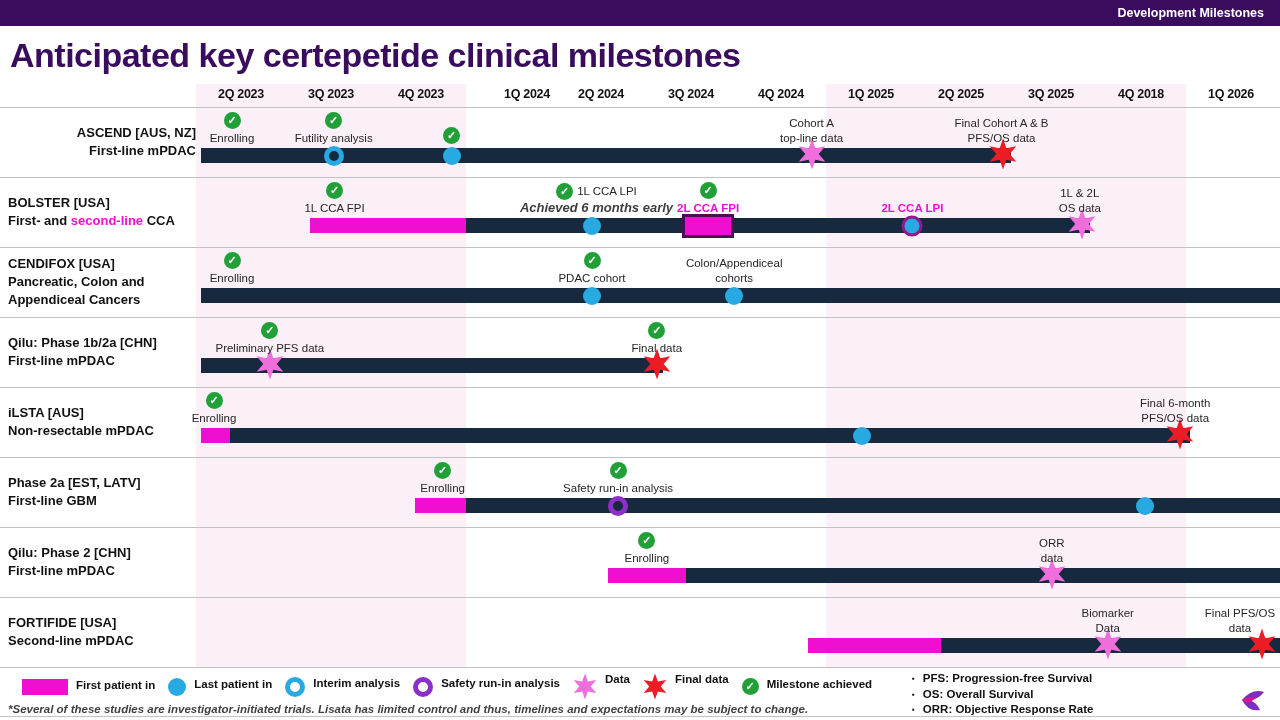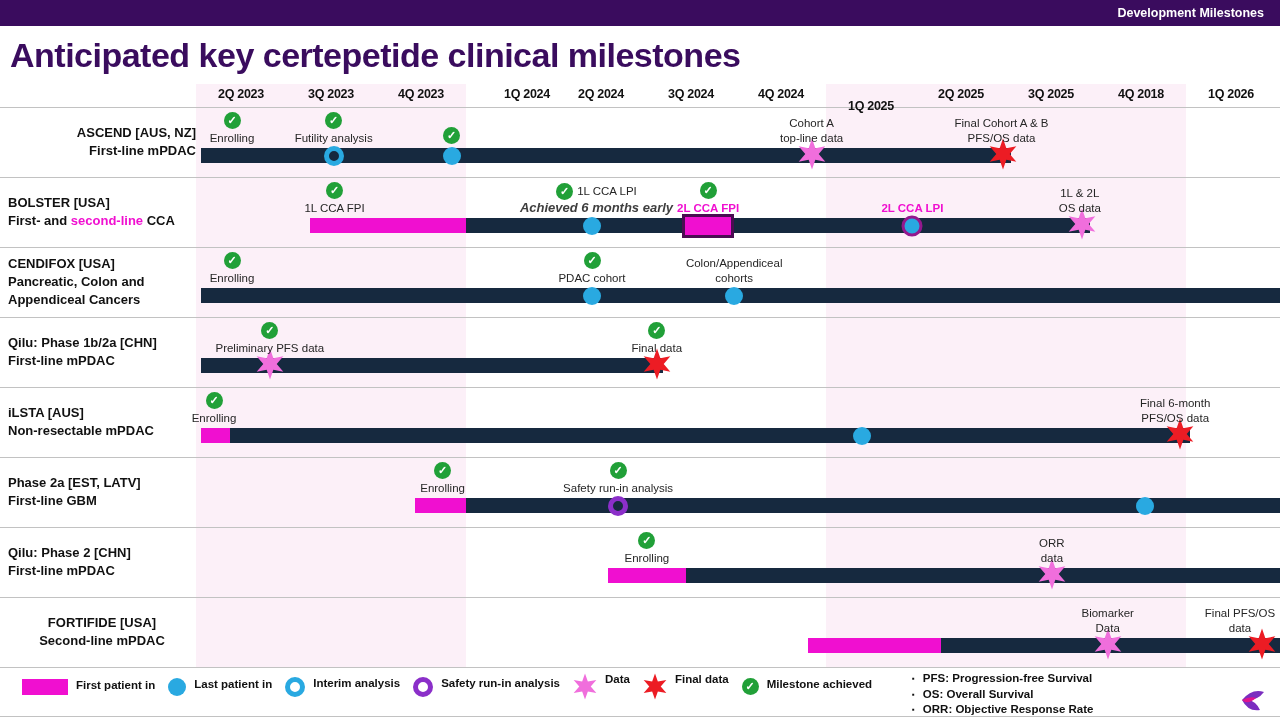--- a/index.html
+++ b/index.html
@@ -60,21 +60,21 @@
   <div id="timeline">
       <div class="band" style="left: 196px; width: 270px;"></div>
       <div class="band" style="left: 826px; width: 360px;"></div>
       <div class="qhead" style="left: 196px;">2Q 2023</div>
       <div class="qhead" style="left: 286px;">3Q 2023</div>
       <div class="qhead" style="left: 376px;">4Q 2023</div>
       <div class="qhead" style="left: 482px;">1Q 2024</div>
       <div class="qhead" style="left: 556px;">2Q 2024</div>
       <div class="qhead" style="left: 646px;">3Q 2024</div>
       <div class="qhead" style="left: 736px;">4Q 2024</div>
-      <div class="qhead" style="left: 826px; margin-top: 12px;">1Q 2025</div>
+      <div class="qhead" style="left: 826px;">1Q 2025</div>
       <div class="qhead" style="left: 916px;">2Q 2025</div>
       <div class="qhead" style="left: 1006px;">3Q 2025</div>
       <div class="qhead" style="left: 1096px;">4Q 2018</div>
       <div class="qhead" style="left: 1186px;">1Q 2026</div>
       <div class="sep" style="top: 107px;"></div>
       <div class="sep" style="top: 177px;"></div>
       <div class="sep" style="top: 247px;"></div>
       <div class="sep" style="top: 317px;"></div>
       <div class="sep" style="top: 387px;"></div>
       <div class="sep" style="top: 457px;"></div>
@@ -276,21 +276,21 @@
       <div class="ann" style="left: 646.9px; bottom: 154px;">
         <div class="checkrow">
           <span class="check">✓</span>
         </div>
         <div><span>Enrolling</span></div>
       </div>
       <div class="ann" style="left: 1051.9px; bottom: 154px;">
         <div><span>ORR</span></div>
         <div><span>data</span></div>
       </div>
-      <div class="rowlabel" style="top: 597px; align-items: center;">
+      <div class="rowlabel" style="top: 597px;">
         <div><span>FORTIFIDE [USA]</span></div>
         <div><span>Second-line mPDAC</span></div>
       </div>
       <div class="seg fpi" style="left: 808px; width: 133.2px; top: 638px;"></div>
       <div class="seg main" style="left: 941.2px; width: 340.2px; top: 638px;"></div>
       <div class="marker" style="left: 1107.7px; top: 645.5px;"><svg width="28" height="32" viewBox="0 0 30 34">
           <polygon points="15.00,0.50 18.60,10.76 29.29,8.75 22.20,17.00 29.29,25.25 18.60,23.24 15.00,33.50 11.40,23.24 0.71,25.25 7.80,17.00 0.71,8.75 11.40,10.76" fill="#F06EDC"></polygon>
         </svg></div>
       <div class="marker" style="left: 1261.6px; top: 645.5px;"><svg width="28" height="32" viewBox="0 0 30 34">
           <polygon points="15.00,0.50 18.60,10.76 29.29,8.75 22.20,17.00 29.29,25.25 18.60,23.24 15.00,33.50 11.40,23.24 0.71,25.25 7.80,17.00 0.71,8.75 11.40,10.76" fill="#EC1C24"></polygon>
@@ -348,19 +348,20 @@
       <div>
         <b>▪</b>
         <span>OS: Overall Survival</span>
       </div>
       <div>
         <b>▪</b>
         <span>ORR: Objective Response Rate</span>
       </div>
     </div>
 
+  <div class="footnote">*Several of these studies are investigator-initiated trials. Lisata has limited control and thus, timelines and expectations may be subject to change.</div>
   <div class="botline"></div>
 
   <svg class="logo" width="28" height="26" viewBox="0 0 28 26">
     <path d="M4 12 Q14 0 26 4 Q20 12 10 12 Q18 13 22 22 Q10 24 4 12 Z" fill="#7B2EBF"></path>
     <path d="M4 12 Q12 8 18 10 Q13 15 7 14 Z" fill="#E0148C"></path>
   </svg>
 </div>
 
 </body></html>

